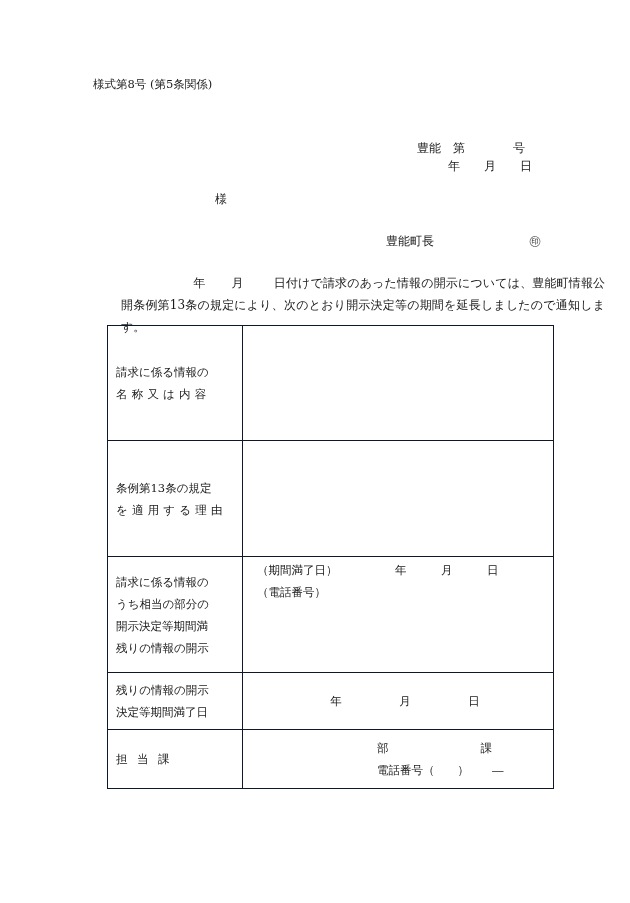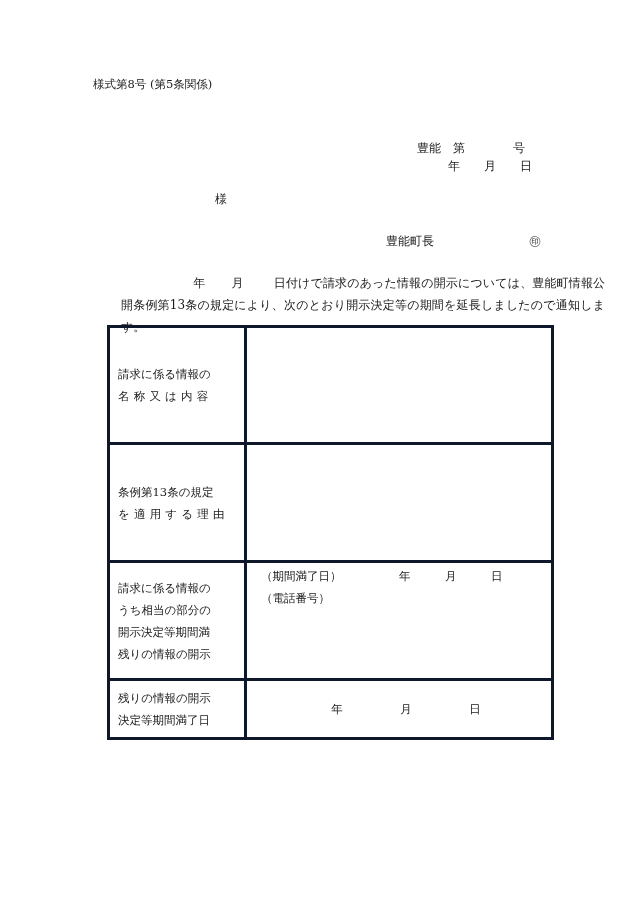--- a/index.html
+++ b/index.html
@@ -77,21 +77,21 @@
   
   .form-table {
     position: absolute;
     left: 107px;
     top: 325px;
     width: 447px;
     border-collapse: collapse;
     table-layout: fixed;
   }
   .form-table td {
-    border: 3px solid #0f172a;
+    border: 1px solid #0f172a;
     padding: 0;
     vertical-align: middle;
     font-size: 11.5px;
     line-height: 22px;
   }
   .form-table td.label {
     width: 118px;
     padding: 6px 8px;
     text-align: left;
   }
@@ -174,16 +174,25 @@
       <tr class="r4">
         <td class="label tight">
           <span class="lbl-line">残りの情報の開示</span>
           <span class="lbl-line">決定等期間満了日</span>
         </td>
         <td class="value">
           <span class="center-line">年　　　　　月　　　　　日</span>
         </td>
       </tr>
 
+      <tr class="r5">
+        <td class="label">
+          <span class="lbl-line spread-wide">担当課</span>
+        </td>
+        <td class="value">
+          <span class="contact-block">部　　　　　　　　課</span>
+          <span class="contact-block">電話番号（　　）　　―</span>
+        </td>
+      </tr>
     </tbody>
   </table>
 
 </div>
 
 </body></html>

